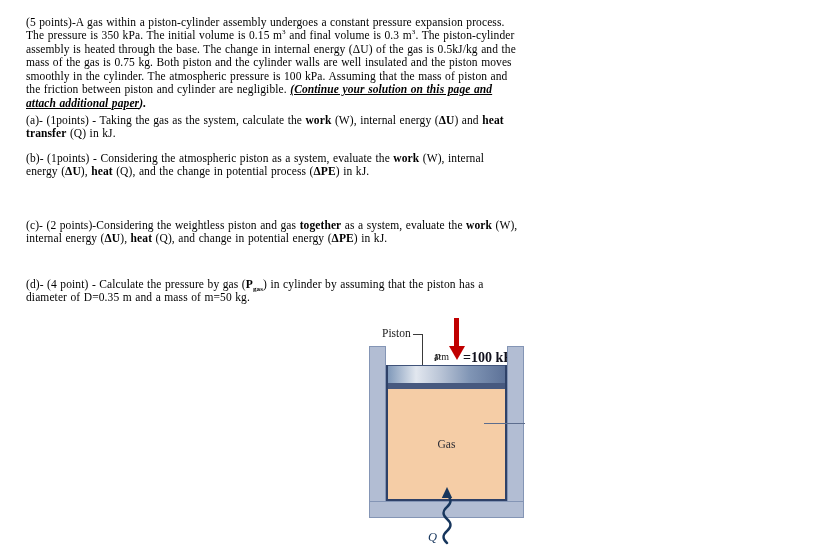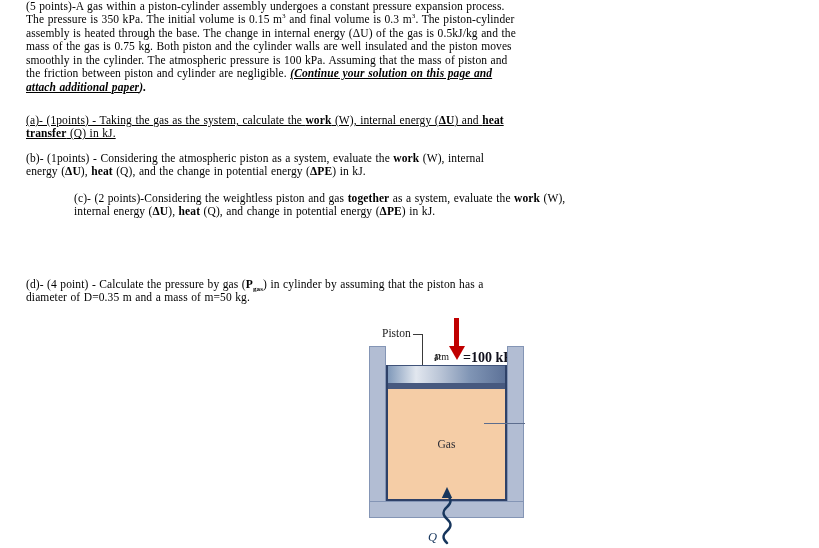--- a/index.html
+++ b/index.html
@@ -19,24 +19,24 @@
     font-size:11.5px;
     line-height:13.45px;
     word-spacing:0.5px;
     letter-spacing:0.1px;
   }
   .seg-b{font-weight:700;}
   .seg-i{font-style:italic;}
   .seg-u{text-decoration:underline;}
   .seg-sup{vertical-align:super;font-size:0.62em;line-height:0;}
   .seg-sub{vertical-align:sub;font-size:0.62em;line-height:0;}
-  #par-problem{top:0;}
-  #par-a{top:114px;text-decoration:underline;}
+  #par-problem{top:16px;}
+  #par-a{top:114px;}
   #par-b{top:152px;}
-  #par-c{top:192px;margin-left:48px;}
+  #par-c{top:219px;}
   #par-d{top:278px;}
 
   
   #figure{
     position:absolute;left:366px;top:314px;width:162px;height:234px;text-align:right;
   }
   #figure *{position:absolute;box-sizing:border-box;}
   .piston-label{
     left:16px;top:13px;font-size:11.5px;color:#1a1a1a;white-space:nowrap;
   }
@@ -92,21 +92,21 @@
 </style>
 </head>
 <body>
 
 <div id="page">
 
   <div id="par-problem" class="par"><span>(5 points)-A gas within a piston-cylinder assembly undergoes a constant pressure expansion process. The pressure is 350 kPa. The initial volume is 0.15 m</span><span class="seg-sup">3</span><span> and final volume is 0.3 m</span><span class="seg-sup">3</span><span>. The piston-cylinder assembly is heated through the base. The change in internal energy (ΔU) of the gas is 0.5kJ/kg and the mass of the gas is 0.75 kg. Both piston and the cylinder walls are well insulated and the piston moves smoothly in the cylinder. The atmospheric pressure is 100 kPa. Assuming that the mass of piston and the friction between piston and cylinder are negligible. </span><span class="seg-b seg-i seg-u">(Continue your solution on this page and attach additional paper</span><span class="seg-b seg-i">).</span></div>
 
   <div id="par-a" class="par"><span>(a)- (1points) - Taking the gas as the system, calculate the </span><span class="seg-b">work</span><span> (W), internal energy (</span><span class="seg-b">ΔU</span><span>) and </span><span class="seg-b">heat transfer</span><span> (Q) in kJ.</span></div>
 
-  <div id="par-b" class="par"><span>(b)- (1points) - Considering the atmospheric piston as a system, evaluate the </span><span class="seg-b">work</span><span> (W), internal energy (</span><span class="seg-b">ΔU</span><span>), </span><span class="seg-b">heat</span><span> (Q), and the change in potential energy (</span><span class="seg-b">ΔPE</span><span>) in kJ.</span></div>
+  <div id="par-b" class="par"><span>(b)- (1points) - Considering the atmospheric piston as a system, evaluate the </span><span class="seg-b">work</span><span> (W), internal energy (</span><span class="seg-b">ΔU</span><span>), </span><span class="seg-b">heat</span><span> (Q), and the change in potential process (</span><span class="seg-b">ΔPE</span><span>) in kJ.</span></div>
 
   <div id="par-c" class="par"><span>(c)- (2 points)-Considering the weightless piston and gas </span><span class="seg-b">together</span><span> as a system, evaluate the </span><span class="seg-b">work</span><span> (W), internal energy (</span><span class="seg-b">ΔU</span><span>), </span><span class="seg-b">heat</span><span> (Q), and change in potential energy (</span><span class="seg-b">ΔPE</span><span>) in kJ.</span></div>
 
   <div id="par-d" class="par"><span>(d)- (4 point) - Calculate the pressure by gas (</span><span class="seg-b">P</span><span class="seg-b seg-sub">gas</span><span>) in cylinder by assuming that the piston has a diameter of D=0.35 m and a mass of m=50 kg.</span></div>
 
   <div id="figure">
 
     <div class="piston-label">Piston</div>
     <div class="leader-h"></div>
     <div class="leader-v"></div>

